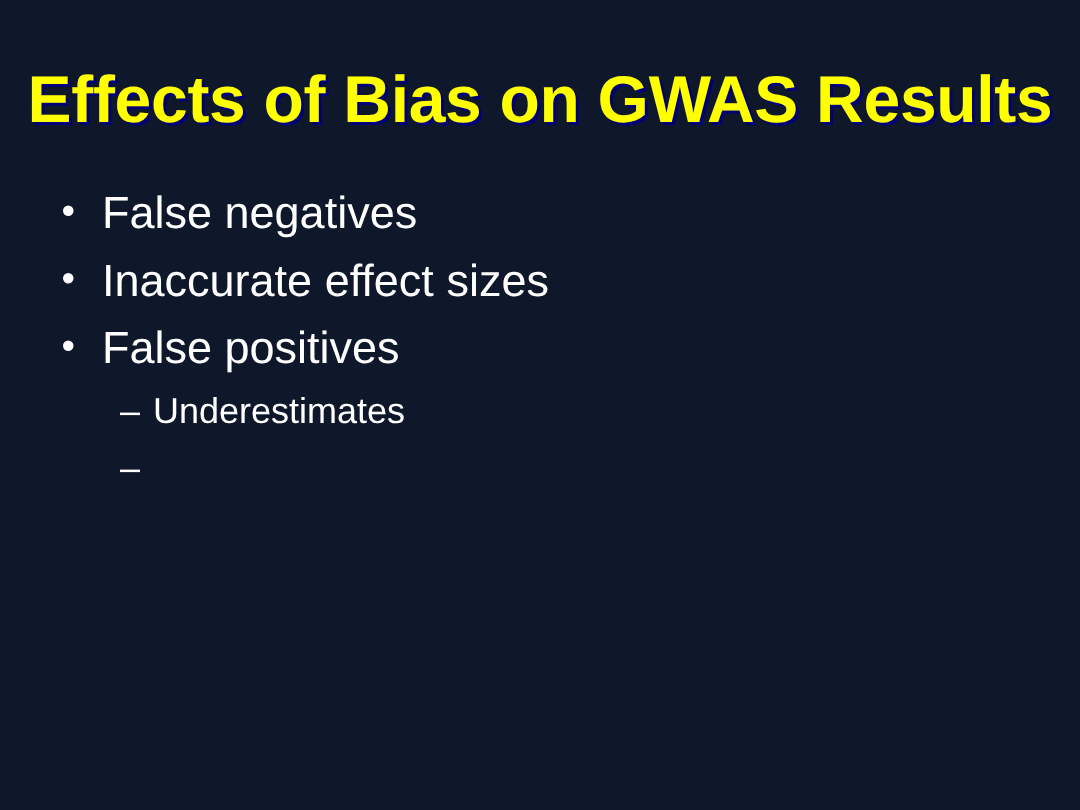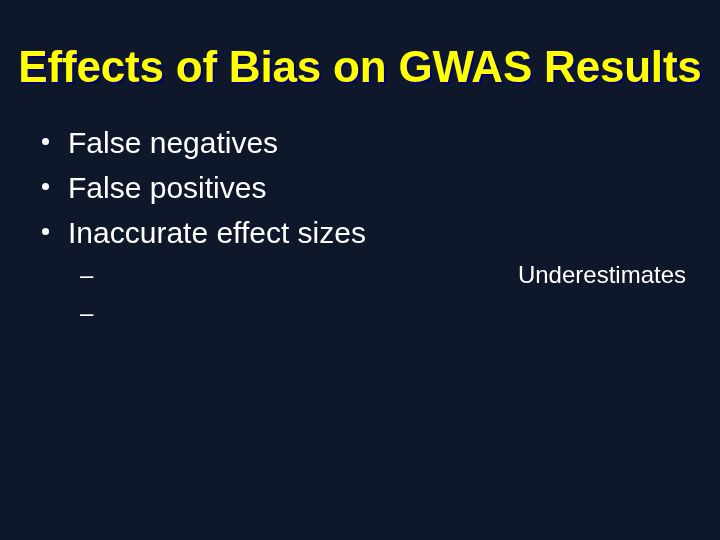--- a/index.html
+++ b/index.html
@@ -81,21 +81,20 @@
     margin-top: 8px;
   }
   .sub-marker {
     width: 22px;
     flex: 0 0 22px;
     font-size: 24px;
   }
   .sub-text {
     flex: 1 1 auto;
     white-space: nowrap;
-    text-align: right;
   }
 </style>
 </head>
 <body>
 
 <div id="slide">
 
   <div id="slide-title">Effects of Bias on GWAS Results</div>
 
   <div id="body-list">
@@ -104,28 +103,28 @@
       <span class="bullet-marker">
         <span class="bullet-dot"></span>
       </span>
       <span class="bullet-text">False negatives</span>
     </div>
 
     <div class="bullet-row">
       <span class="bullet-marker">
         <span class="bullet-dot"></span>
       </span>
-      <span class="bullet-text">False positives</span>
+      <span class="bullet-text">Inaccurate effect sizes</span>
     </div>
 
     <div class="bullet-row">
       <span class="bullet-marker">
         <span class="bullet-dot"></span>
       </span>
-      <span class="bullet-text">Inaccurate effect sizes</span>
+      <span class="bullet-text">False positives</span>
     </div>
 
     <div class="sub-row first-sub">
       <span class="sub-marker">–</span>
       <span class="sub-text">Underestimates</span>
     </div>
 
     <div class="sub-row">
       <span class="sub-marker">–</span>
     </div>

